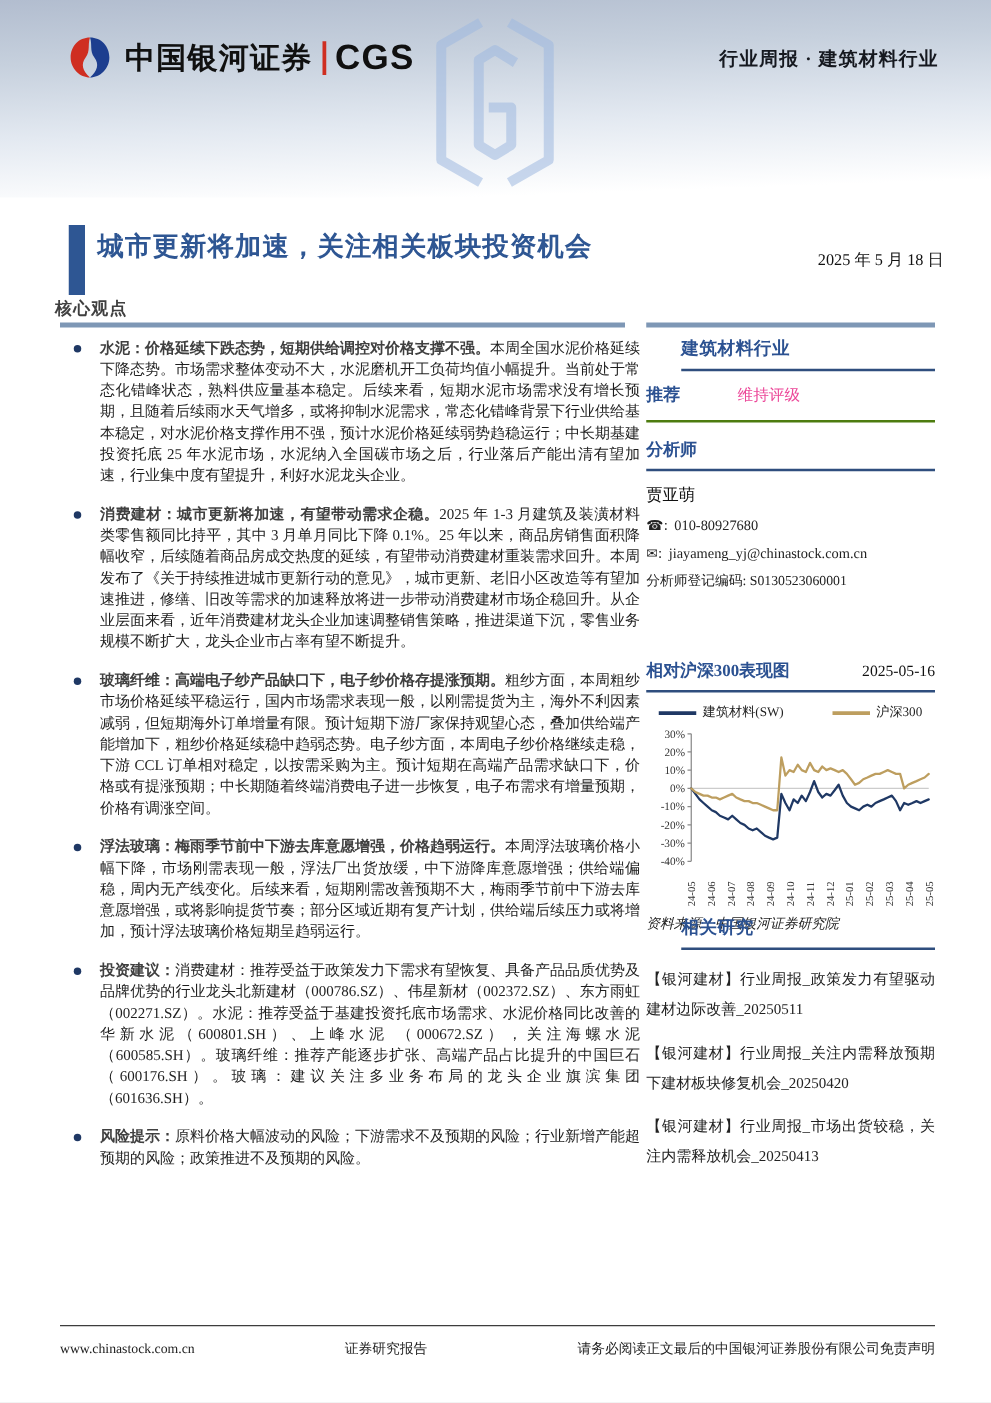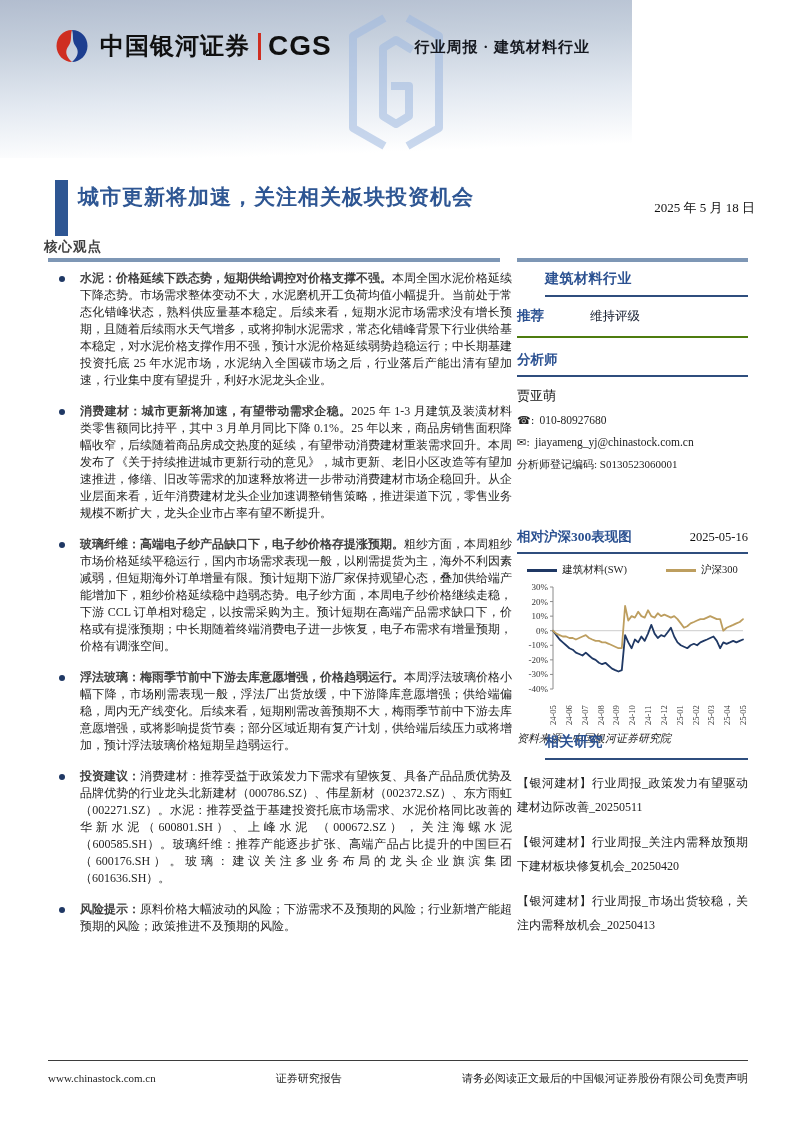--- a/index.html
+++ b/index.html
@@ -1,20 +1,20 @@
 <!DOCTYPE html>
 <html><head>
 <meta charset="utf-8">
 <style>
   html,body{margin:0;padding:0;background:#e9e9e9;}
   #page{position:relative;width:793px;height:1122px;background:#ffffff;margin:0 auto;
         font-family:"Liberation Serif","DejaVu Serif",serif;color:#1c1c1c;overflow:hidden;}
 
   
-  .hdr{position:absolute;left:0;top:0;width:632px;height:158px;
+  .hdr{position:absolute;left:0;top:0;width:793px;height:158px;
        background:linear-gradient(178deg,#b2bdcf 0%,#c6d0dd 28%,#e3e9f1 60%,#ffffff 92%);}
   .hdr-watermark{position:absolute;left:341px;top:12px;width:110px;height:140px;opacity:.55;}
   .brand{position:absolute;left:54px;top:28px;display:flex;align-items:center;
          font-family:"Liberation Sans","DejaVu Sans",sans-serif;}
   .brand-icon{width:36px;height:36px;margin-right:10px;}
   .brand-cn{font-size:24px;font-weight:bold;color:#101010;letter-spacing:1px;}
   .brand-sep{width:3px;height:27px;background:#cf2e21;margin:0 7px 0 8px;}
   .brand-en{font-size:28px;font-weight:bold;color:#101010;letter-spacing:1px;}
   .hdr-right{position:absolute;right:42px;top:38px;font-size:15px;font-weight:bold;color:#15181f;letter-spacing:1px;}
 
@@ -34,21 +34,21 @@
   .bullet-text{flex:1;margin:0;font-size:12px;line-height:17px;text-align:justify;color:#1e1e1e;}
   .lead{font-weight:bold;color:#404040;}
 
   
   .sb{position:absolute;left:517px;width:231px;}
   .sb-analyst{top:270px;}
   .sb-heading{font-size:14px;font-weight:bold;color:#2B5191;letter-spacing:.5px;
               padding-bottom:7px;border-bottom:2px solid #2F4E7E;margin-left:28px;}
   .rating-row{display:flex;align-items:baseline;padding:10px 0 11px 0;border-bottom:2px solid #4d7c0f;}
   .rating-label{font-size:13.5px;font-weight:bold;color:#2B5191;}
-  .rating-value{font-size:12.5px;color:#0f172a;margin-left:46px;}
+  .rating-value{font-size:12.5px;color:#ec4899;margin-left:46px;}
   .analyst-heading{margin-top:13px;font-size:13.5px;font-weight:bold;color:#2B5191;
                    padding-bottom:6px;border-bottom:2px solid #2F4E7E;}
   .analyst-name{font-size:13px;color:#111;margin-top:10px;}
   .contact-row{font-size:11.5px;color:#222;margin-top:9px;display:flex;align-items:baseline;}
   .contact-icon{margin-right:5px;font-family:"DejaVu Sans",sans-serif;font-size:11px;}
   .reg-row{font-size:11px;color:#222;margin-top:8px;}
 
   
   .sb-chart{top:528px;}
   .chart-head{display:flex;justify-content:space-between;align-items:baseline;

